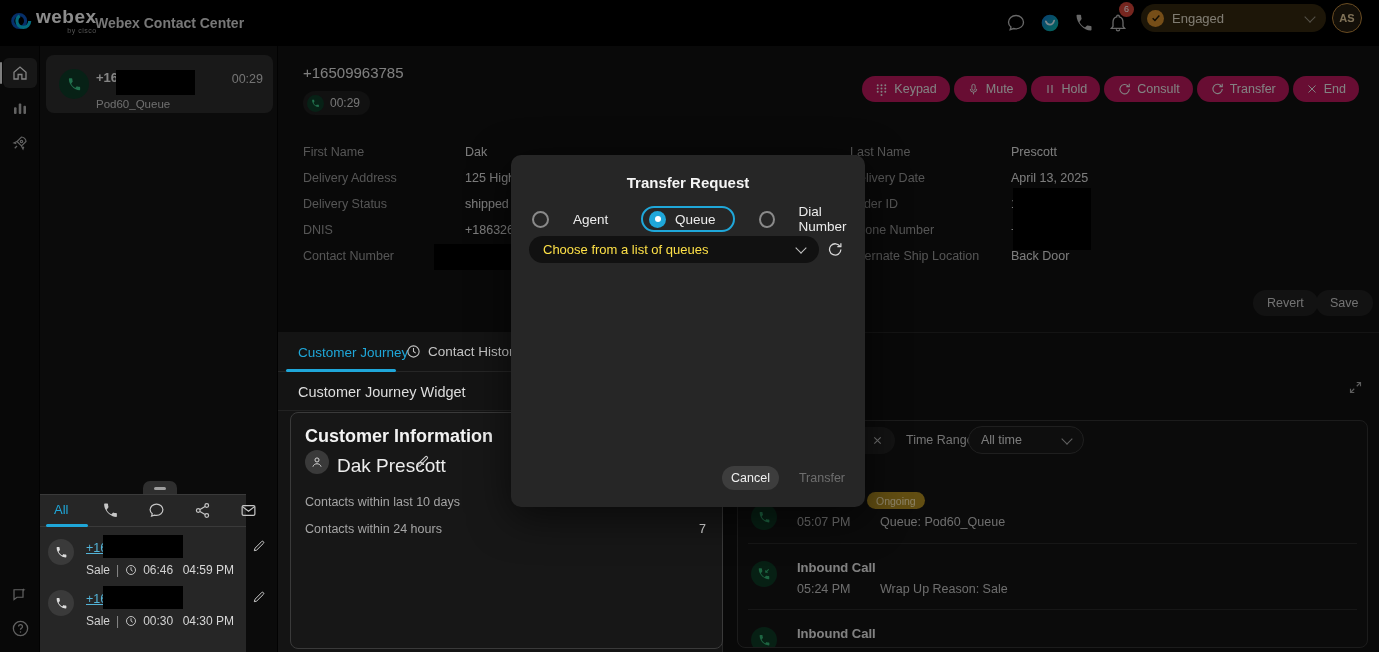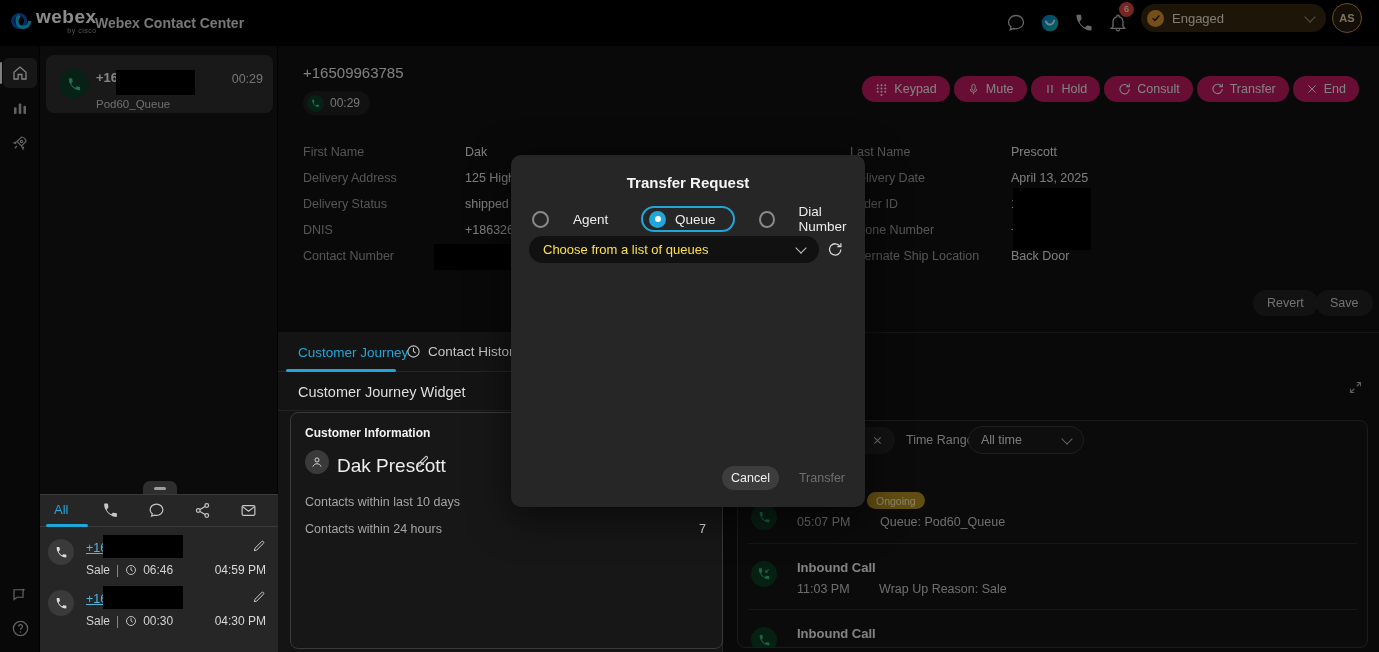--- a/index.html
+++ b/index.html
@@ -70,32 +70,32 @@
 
   
   .journey { position:absolute; left:278px; top:333px; width:445px; height:319px; background:#141414; border-right:1px solid #262626; z-index:50; }
   .jtabs { position:absolute; left:0; top:0; width:100%; height:39px; border-bottom:1px solid #262626; }
   .jtab1 { position:absolute; left:20px; top:12px; font-size:13.5px; color:#1fa7d9; }
   .jtab1-underline { position:absolute; left:8px; top:36px; width:110px; height:3px; background:#1fa7d9; border-radius:2px; }
   .jtab2 { position:absolute; left:128px; top:11px; display:flex; align-items:center; gap:7px; font-size:13.5px; color:#c4c4c4; }
   .jwidget-title { position:absolute; left:20px; top:51px; font-size:14.5px; color:#dedede; }
   .jw-div { position:absolute; left:0; top:77px; width:100%; border-top:1px solid #222; }
   .cust-card { position:absolute; left:12px; top:79px; width:433px; height:237px; border:1px solid #3a3a3a; border-radius:8px; background:#171717; }
-  .cust-title { position:absolute; left:14px; top:13px; font-size:12px; font-weight:bold; color:#f2f2f2; }
+  .cust-title { position:absolute; left:14px; top:13px; font-size:18px; font-weight:bold; color:#f2f2f2; }
   .cust-ava { position:absolute; left:14px; top:37px; width:24px; height:24px; border-radius:50%; background:#3a3a3a; color:#d8d8d8; display:flex; align-items:center; justify-content:center; }
   .cust-name { position:absolute; left:46px; top:42px; font-size:19px; color:#ededed; }
   .cust-edit { position:absolute; left:124px; top:41px; width:15px; height:15px; color:#cfcfcf; }
   .cust-row-label { font-size:12.5px; color:#a5a5a5; position:absolute; left:14px; }
   .cust-row-val { font-size:12.5px; color:#e0e0e0; position:absolute; right:16px; }
 
   
   .ipanel { position:absolute; left:40px; top:478px; width:238px; height:174px; z-index:50; }
   .ip-handle { position:absolute; left:103px; top:3px; width:34px; height:14px; background:#2e2e2e; border-radius:7px 7px 0 0; display:flex; align-items:center; justify-content:center; }
   .ip-handle i { width:12px; height:3px; background:#9e9e9e; border-radius:2px; }
-  .ip-body { position:absolute; left:0; top:16px; width:238px; height:158px; background:#262626; border-top:1px solid #3a3a3a; }
+  .ip-body { position:absolute; left:0; top:16px; width:206px; height:158px; background:#262626; border-top:1px solid #3a3a3a; }
   .ip-tabs { position:absolute; left:0; top:0; width:100%; height:32px; border-bottom:1px solid #3a3a3a; }
   .ip-tab-all { position:absolute; left:14px; top:7px; font-size:13px; color:#1fa7d9; }
   .ip-tab-underline { position:absolute; left:6px; top:29px; width:42px; height:3px; background:#1fa7d9; border-radius:2px; }
   .ip-tab-ic { position:absolute; top:7px; width:17px; height:17px; color:#c6c6c6; }
   .ip-entry-ic { position:absolute; left:8px; width:26px; height:26px; border-radius:50%; background:#3a3a3a; color:#dcdcdc; display:flex; align-items:center; justify-content:center; }
   .ip-link { position:absolute; left:46px; font-size:12.5px; color:#53b4d8; text-decoration:underline; }
   .ip-edit { position:absolute; left:212px; width:14px; height:14px; color:#cfcfcf; }
   .ip-meta { position:absolute; left:46px; font-size:12px; color:#d2d2d2; display:flex; align-items:center; gap:6px; }
   .ip-time { position:absolute; right:12px; font-size:12px; color:#d8d8d8; }
 
@@ -332,21 +332,21 @@
     <div class="tl-div" style="top:122px"></div>
 
     <div class="tl-icon" style="top:140px">
       <svg width="14" height="14" viewBox="0 0 24 24" fill="none" stroke="currentColor" stroke-width="2">
           <path d="M6.6 10.8c1.5 3 3.6 5.1 6.6 6.6l2.2-2.2c.3-.3.7-.4 1-.2 1.1.4 2.3.6 3.6.6.6 0 1 .4 1 1V20c0 .6-.4 1-1 1C11.8 21 3 12.2 3 3c0-.6.4-1 1-1h3.5c.6 0 1 .4 1 1 0 1.2.2 2.4.6 3.6.1.3 0 .7-.2 1l-2.3 3.2z" fill="currentColor" stroke="none"></path>
           <path d="M20 4l-5 5M15 5.5V9h3.5" stroke-width="1.8"></path>
         </svg>
     </div>
     <div class="tl-title" style="top:139px">Inbound Call</div>
     <div class="tl-meta" style="top:161px">
-      <span>11:03 PM</span>
+      <span>05:24 PM</span>
       <span class="det">Wrap Up Reason: Sale</span>
     </div>
     <div class="tl-div" style="top:188px"></div>
 
     <div class="tl-icon" style="top:206px">
       <svg width="13" height="13" viewBox="0 0 24 24" fill="currentColor">
           <path d="M6.6 10.8c1.5 3 3.6 5.1 6.6 6.6l2.2-2.2c.3-.3.7-.4 1-.2 1.1.4 2.3.6 3.6.6.6 0 1 .4 1 1V20c0 .6-.4 1-1 1C11.8 21 3 12.2 3 3c0-.6.4-1 1-1h3.5c.6 0 1 .4 1 1 0 1.2.2 2.4.6 3.6.1.3 0 .7-.2 1l-2.3 3.2z"></path>
         </svg>
     </div>
     <div class="tl-title" style="top:205px">Inbound Call</div>

